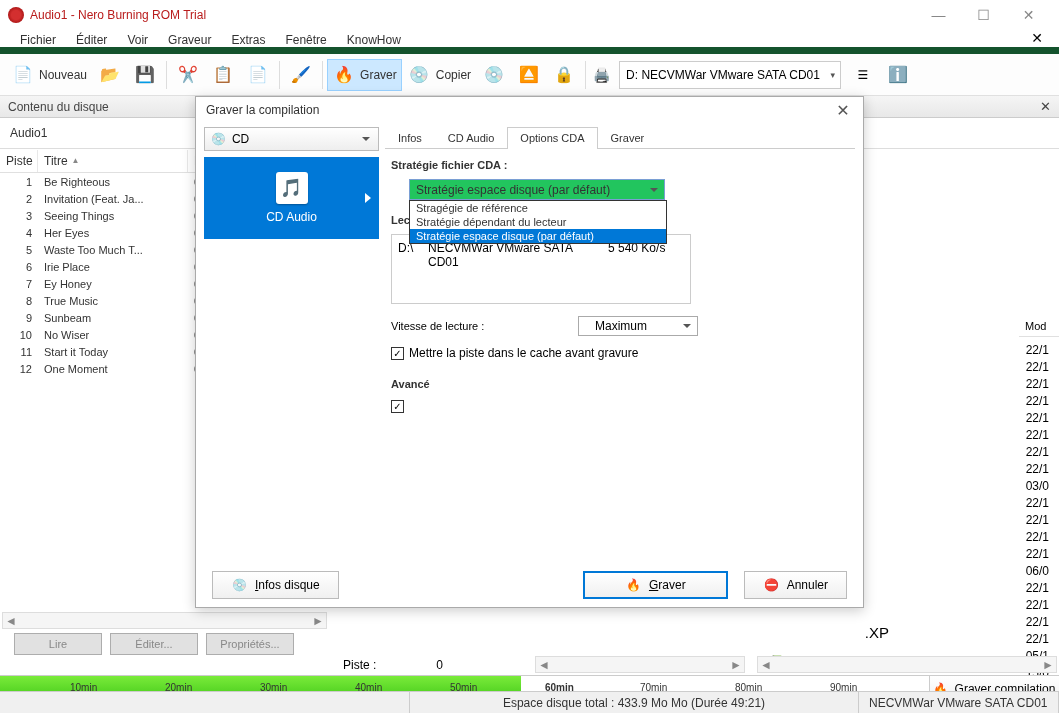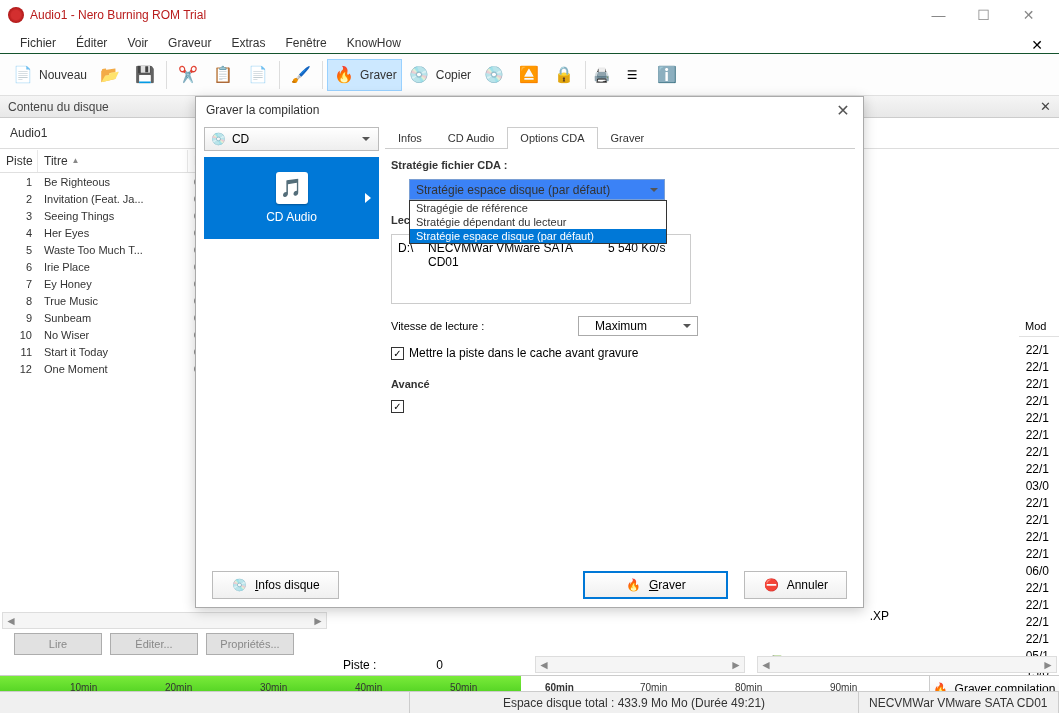--- a/index.html
+++ b/index.html
@@ -6,21 +6,21 @@
 body { background: #fff; overflow: hidden; width: 1059px; height: 713px; position: relative; }
 
 
 .titlebar { height: 30px; display: flex; align-items: center; padding: 0 8px; background: #fff; }
 .titlebar-icon { width: 16px; height: 16px; background: radial-gradient(circle, #d32f2f 40%, #8b0000 100%); border-radius: 50%; margin-right: 6px; display: flex; align-items: center; justify-content: center; color: #fff; font-size: 9px; font-weight: bold; }
 .titlebar-text { color: #b91c1c; font-size: 12px; }
 .titlebar-controls { margin-left: auto; display: flex; }
 .titlebar-btn { width: 45px; height: 30px; display: flex; align-items: center; justify-content: center; color: #888; font-size: 14px; }
 
 
-.menubar { height: 24px; display: flex; align-items: flex-end; padding: 0 10px; border-bottom: 1px solid #14532d; }
+.menubar { height: 24px; display: flex; align-items: flex-start; padding: 0 10px; border-bottom: 7px solid #14532d; }
 .menu-item { padding: 3px 10px; color: #333; cursor: default; }
 .menubar-close { margin-left: auto; font-size: 14px; padding: 0 6px; cursor: default; }
 
 
 .toolbar { height: 42px; display: flex; align-items: center; padding: 2px 6px; border-bottom: 1px solid #e0e0e0; background: #fdfdfd; gap: 1px; }
 .tool-btn { height: 32px; min-width: 32px; display: flex; align-items: center; justify-content: center; padding: 0 4px; border: 1px solid transparent; cursor: default; gap: 4px; }
 .tool-sep { width: 1px; height: 28px; background: #ddd; margin: 0 3px; }
 .tool-btn.active { background: #cce8ff; border: 1px solid #99d1ff; }
 .tool-icon { width: 24px; height: 24px; display: flex; align-items: center; justify-content: center; font-size: 16px; }
 .tool-text { font-size: 12px; color: #333; }
@@ -63,21 +63,21 @@
 .comp-label { font-size: 12px; }
 
 .dialog-right { flex: 1; }
 .tabs { display: flex; border-bottom: 1px solid #ccc; }
 .tab { padding: 4px 12px; font-size: 11px; border: 1px solid transparent; border-bottom: none; cursor: default; color: #333; }
 .tab.active { background: #fff; border-color: #ccc; position: relative; }
 .tab.active::after { content: ''; position: absolute; left: 0; right: 0; bottom: -1px; height: 1px; background: #fff; }
 
 .tab-content { padding: 10px 6px; }
 .section-label { font-weight: bold; font-size: 11px; color: #333; margin-bottom: 8px; }
-.combo { width: 256px; height: 21px; border: 1px solid #7a9fd4; background: #3b82f6; display: flex; align-items: center; padding: 0 6px; font-size: 11px; color: #333; position: relative; margin-left: 18px; }
+.combo { width: 256px; height: 21px; border: 1px solid #7a9fd4; background: #22c55e; display: flex; align-items: center; padding: 0 6px; font-size: 11px; color: #333; position: relative; margin-left: 18px; }
 .combo::after { content: ''; border-left: 4px solid transparent; border-right: 4px solid transparent; border-top: 4px solid #555; position: absolute; right: 6px; }
 .dropdown-list { position: absolute; left: -1px; top: 20px; width: 258px; border: 1px solid #333; background: #fff; z-index: 10; }
 .dropdown-item { padding: 1px 6px; font-size: 11px; color: #333; }
 .dropdown-item.selected { background: #0078d7; color: #fff; }
 
 .drive-box { border: 1px solid #ccc; margin: 8px 0 12px 0; width: 300px; }
 .drive-box-row { display: flex; font-size: 11px; padding: 4px 0; }
 .drive-box-row div { padding: 2px 6px; }
 .drive-box-spacer { height: 28px; }
 
@@ -173,20 +173,23 @@
       <span class="tool-icon">💿</span>
     </div>
   <div class="tool-btn">
       <span class="tool-icon">⏏️</span>
     </div>
   <div class="tool-btn">
       <span class="tool-icon">🔒</span>
     </div>
   <div class="tool-sep"></div>
   <span class="tool-icon" style="font-size:14px;">🖨️</span>
+  <div class="drive-selector">
+    <span>D: NECVMWar VMware SATA CD01</span>
+  </div>
   <div class="tool-btn">
       <span class="tool-icon" style="font-size:12px;">☰</span>
     </div>
   <div class="tool-btn">
       <span class="tool-icon">ℹ️</span>
     </div>
 </div>
 
 <div class="content-header">
   <span>Contenu du disque</span>
@@ -296,21 +299,21 @@
           <div class="row">22/1</div>
           <div class="row">22/1</div>
           <div class="row">22/1</div>
           <div class="row">05/1</div>
           <div class="row">15/0</div>
           <div class="row">13/1</div>
           <div class="row">13/1</div>
         </div>
     </div>
 
-    <div style="position:absolute; right:170px; bottom:68px; font-size:12px;">.XP</div>
+    <div style="position:absolute; right:170px; bottom:50px; font-size:15px;">.XP</div>
     <div style="position:absolute; right:170px; bottom:22px; font-size:11px; display:flex; align-items:center; gap:4px;">
       <span>📗</span>
       <span>TS0300016982.xls</span>
     </div>
 
     <div style="position:absolute; left:0; bottom:62px; right:0;">
       <div class="mini-scroll" style="width:325px;">
           <span>◄</span>
           <span>►</span>
         </div>

